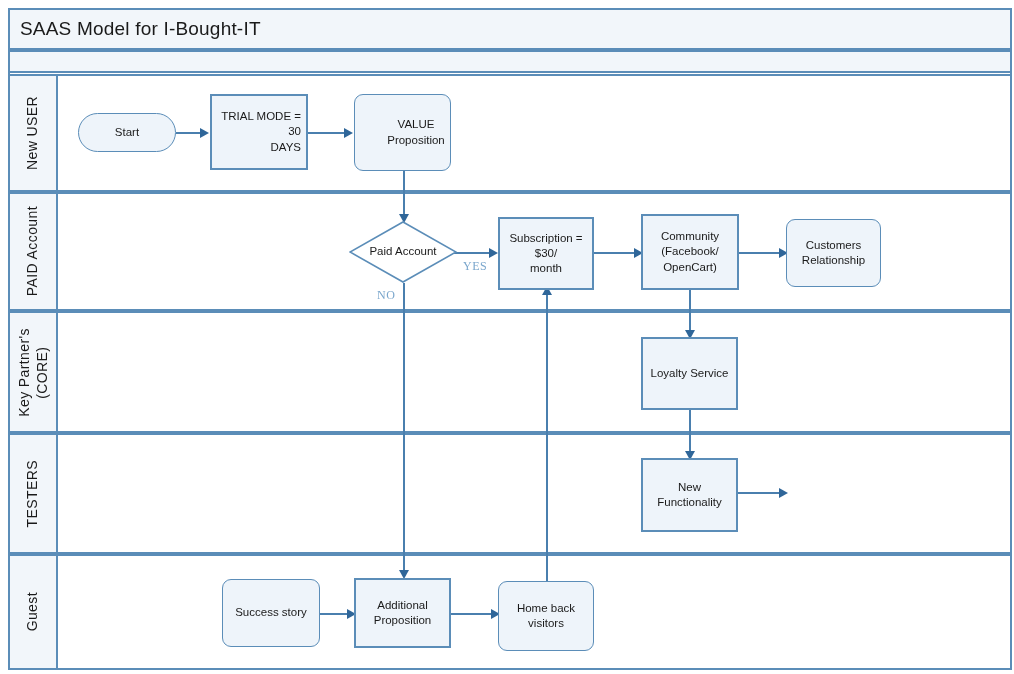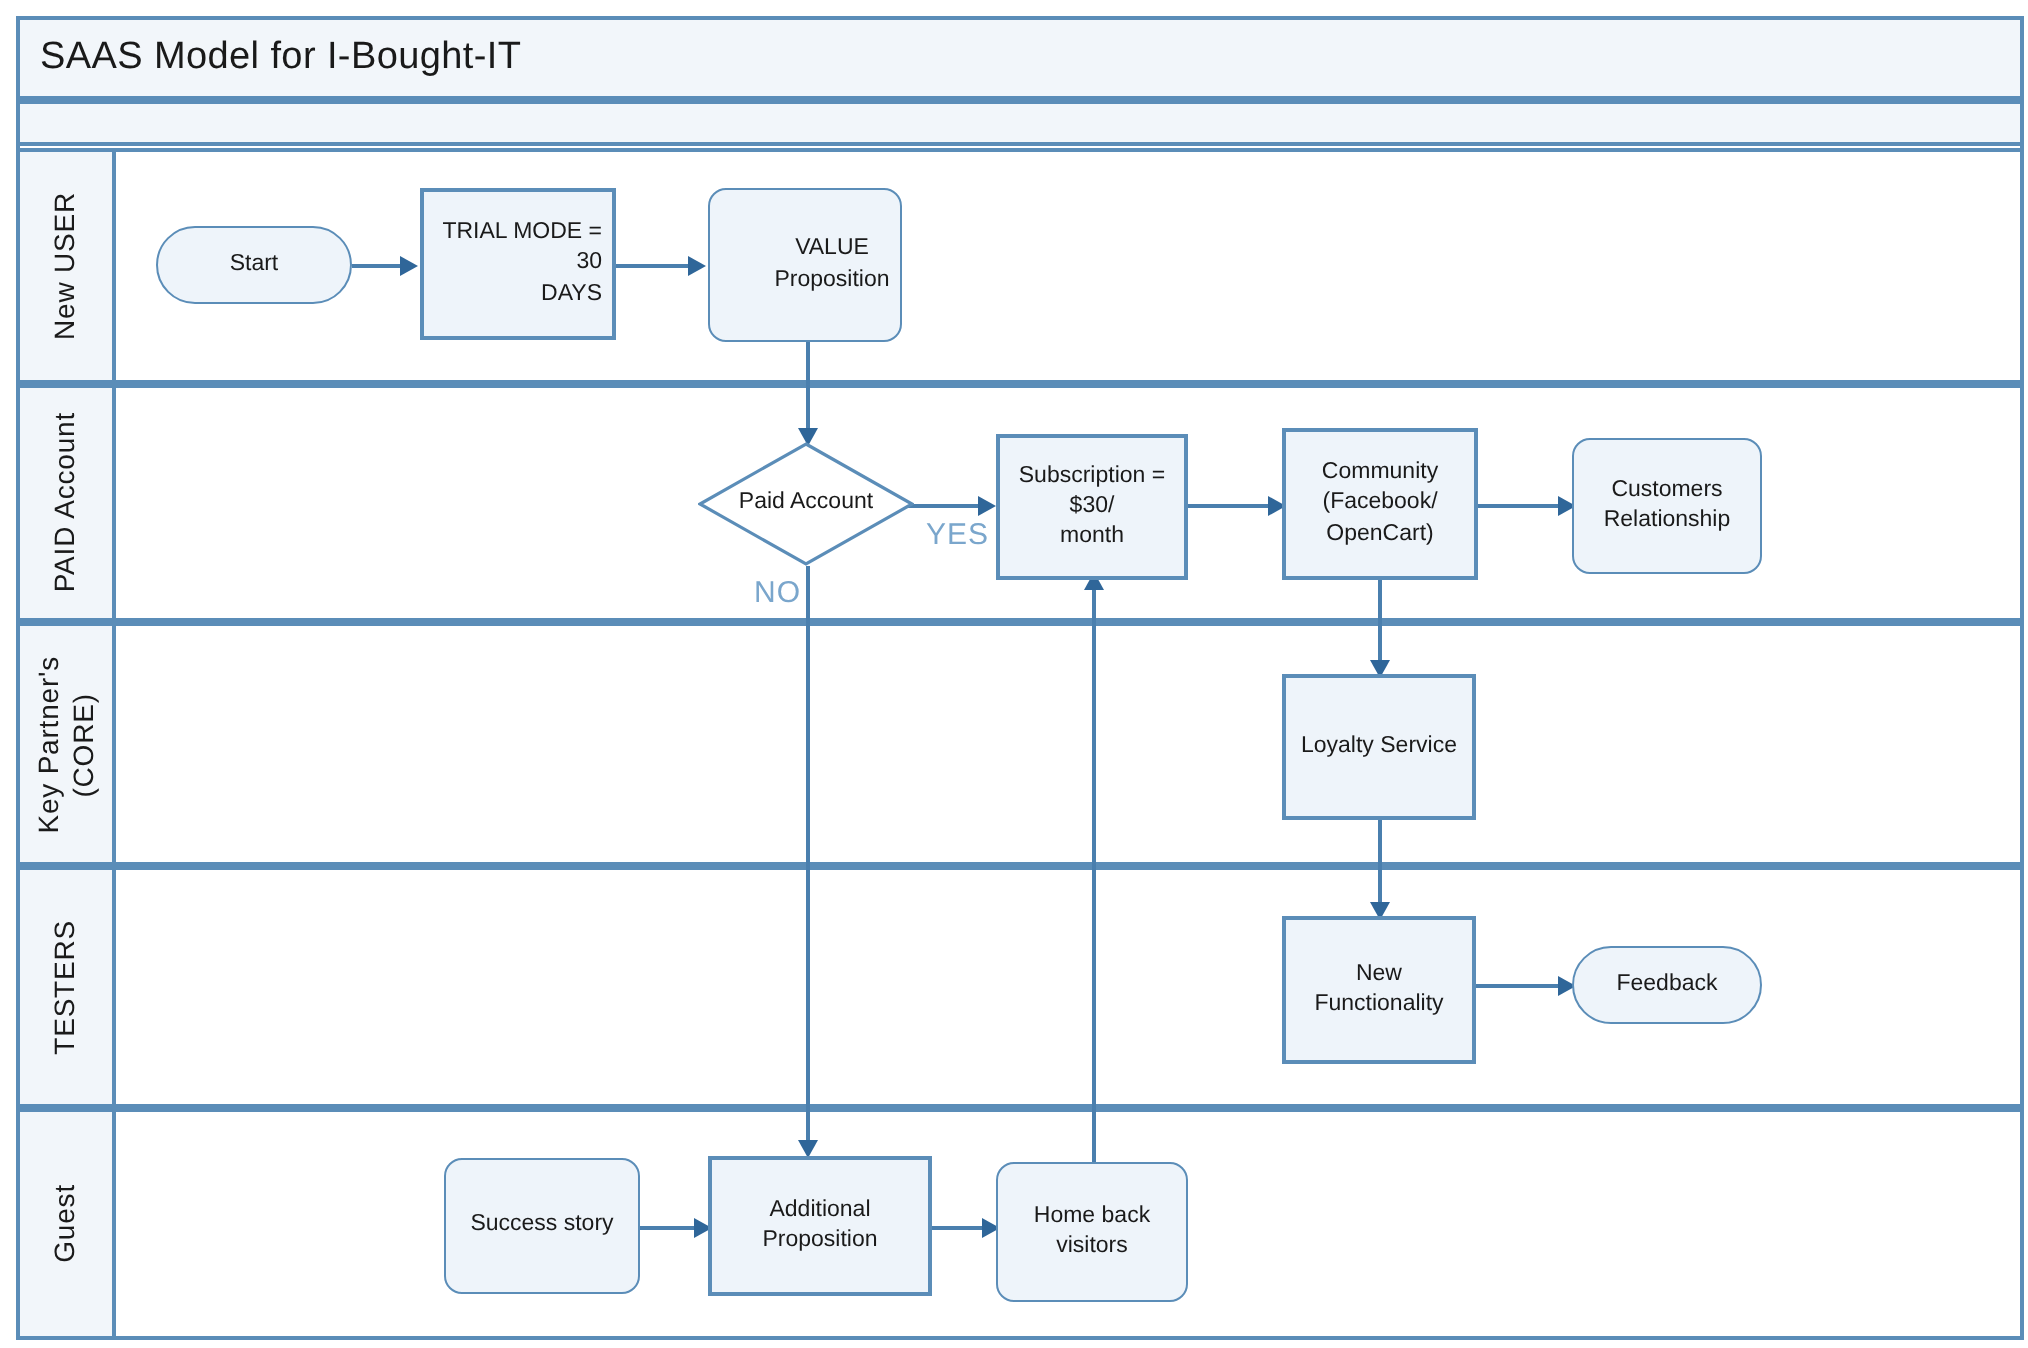--- a/index.html
+++ b/index.html
@@ -61,21 +61,21 @@
   }
 
   
   .conn{position:absolute;background:#4a7fae;}
   .conn.h{height:1.6px;}
   .conn.v{width:1.6px;}
   .arrow{position:absolute;width:0;height:0;}
   .arrow.right{border-top:5px solid transparent;border-bottom:5px solid transparent;border-left:9px solid #2f6699;}
   .arrow.down{border-left:5px solid transparent;border-right:5px solid transparent;border-top:9px solid #2f6699;}
   .arrow.up{border-left:5px solid transparent;border-right:5px solid transparent;border-bottom:9px solid #2f6699;}
-  .edge-label{position:absolute;font-size:15px;color:#7aa6cc;letter-spacing:.5px;}
+  .edge-label{position:absolute;font-size:12px;color:#7aa6cc;letter-spacing:.5px;font-family:Liberation Serif, serif;}
 </style>
 </head>
 <body>
 
 <div id="canvas">
 
   <div class="frame"></div>
 
   <div class="title-band">
     <div class="title-text">SAAS Model for I-Bought-IT</div>
@@ -188,29 +188,26 @@
   </div>
 
   <div class="node rect" style="left:641px;top:458px;width:97px;height:74px;">
     <span>New Functionality</span>
   </div>
 
   <div class="node rect" style="left:641px;top:337px;width:97px;height:73px;">
     <span>Loyalty Service</span>
   </div>
 
-  <div class="node pill" style="left:786px;top:473px;width:95px;height:39px;">
-    <span>Feedback</span>
-  </div>
 
   <div class="node round" style="left:222px;top:579px;width:98px;height:68px;">
     <span>Success story</span>
   </div>
 
-  <div class="node rect" style="left:354px;top:578px;width:112px;height:70px;">
+  <div class="node rect" style="left:354px;top:578px;width:97px;height:70px;">
     <span>Additional
 Proposition</span>
   </div>
 
   <div class="node round" style="left:498px;top:581px;width:96px;height:70px;">
     <span>Home back visitors</span>
   </div>
 
 </div>
 

